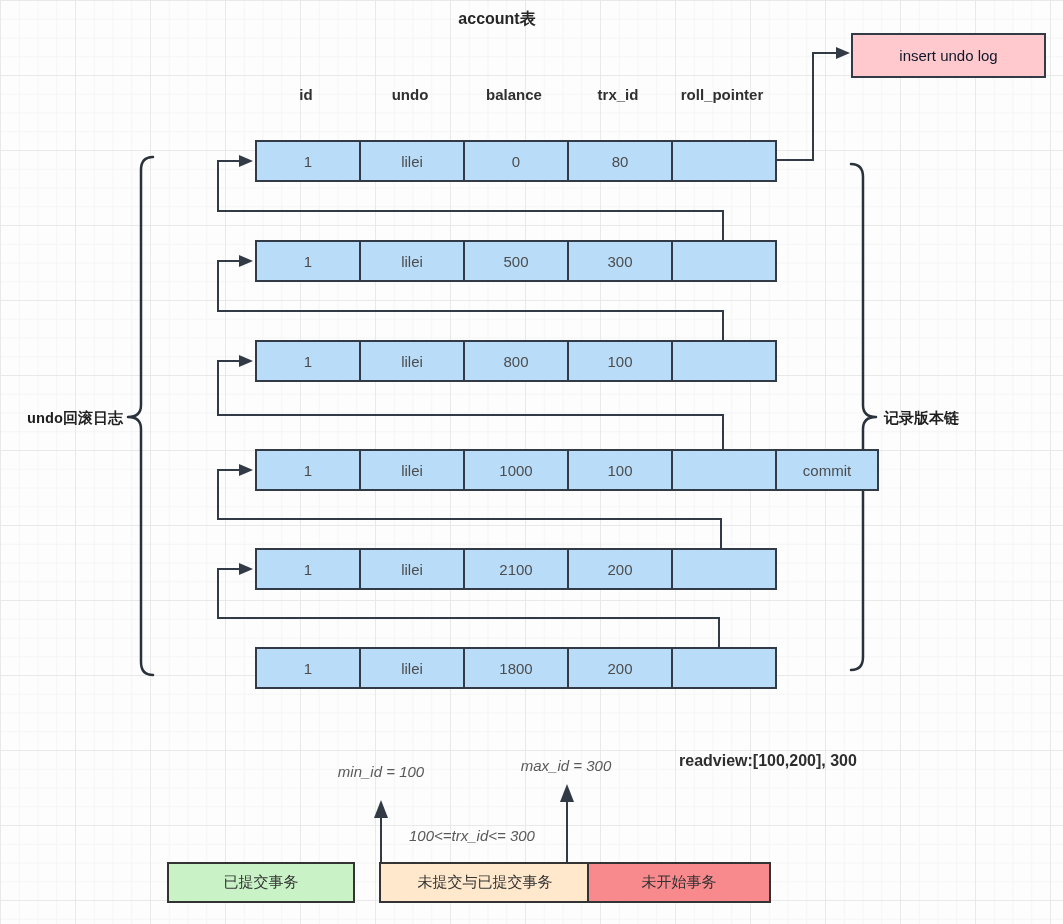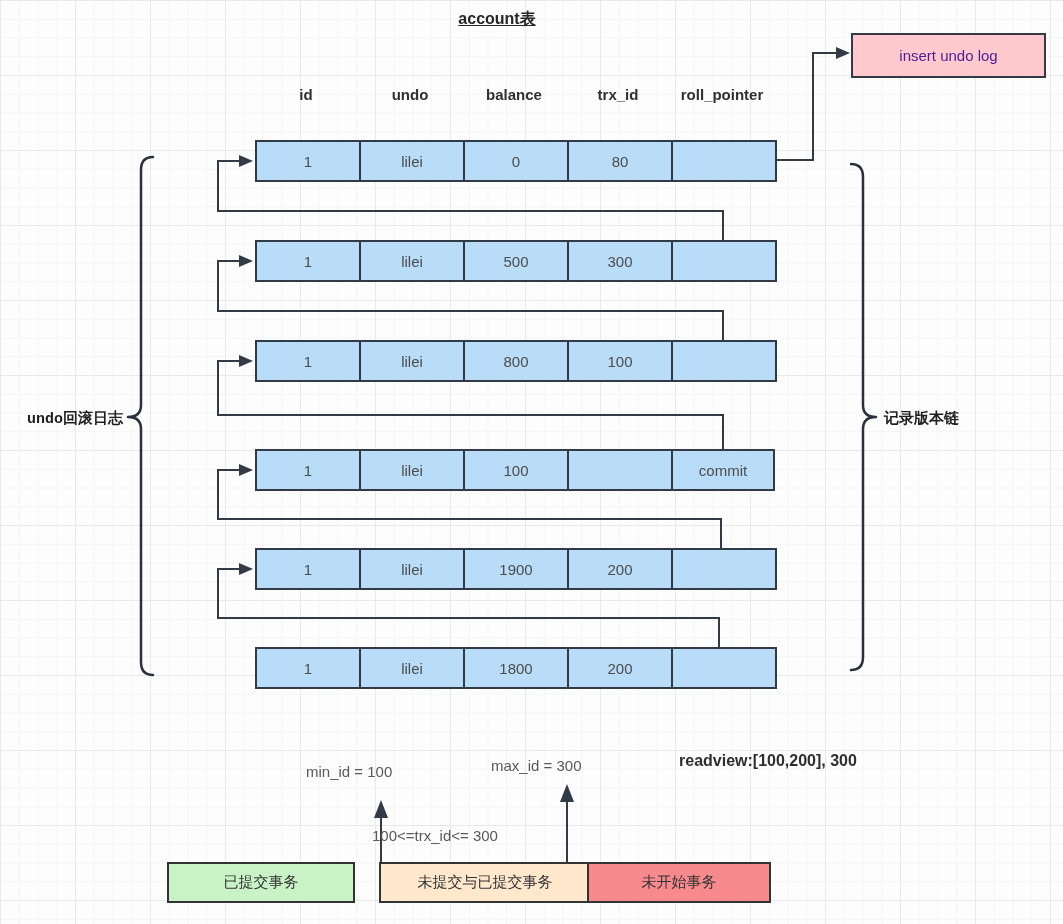--- a/index.html
+++ b/index.html
@@ -19,23 +19,23 @@
   .abs{position:absolute;}
   .title{font-weight:bold;font-size:16px;color:#262626;text-align:center;}
   .hdr{position:absolute;top:86px;width:106px;text-align:center;font-weight:bold;font-size:15px;color:#303030;}
   .vrow{position:absolute;left:255px;display:flex;}
   .cell{box-sizing:border-box;width:106px;height:42px;margin-left:-2px;border:2px solid #323a45;
         background:#b9dcf8;display:flex;align-items:center;justify-content:center;
         font-size:15px;color:#4c4c4c;}
   .cell:first-child{margin-left:0;}
   .cell.commit{width:104px;}
   .bigbox{box-sizing:border-box;border:2px solid #323a45;display:flex;align-items:center;
-          justify-content:center;font-size:15px;color:#4c1d95;}
+          justify-content:center;font-size:15px;color:#0f172a;}
   .brace-label{font-weight:bold;font-size:15px;color:#1f1f1f;white-space:nowrap;font-family:Liberation Mono, monospace;}
-  .graytext{font-size:15px;color:#595959;white-space:nowrap;}
+  .graytext{font-size:15px;color:#595959;white-space:nowrap;text-align:center;font-style:italic;}
   .readview{font-weight:bold;font-size:16px;color:#2e2e2e;white-space:nowrap;}
   .legend-box{box-sizing:border-box;position:absolute;top:862px;height:41px;border:2px solid #333333;
           display:flex;align-items:center;justify-content:center;font-size:15px;color:#333333;text-align:right;}
 </style>
 </head>
 <body>
 
 <div class="canvas">
 
   <svg class="wires" width="1063" height="924">
@@ -64,21 +64,21 @@
       <path d="M253 361 L239 355 L239 367 Z"></path>
       <path d="M253 470 L239 464 L239 476 Z"></path>
       <path d="M253 569 L239 563 L239 575 Z"></path>
       <path d="M381 800 L374 818 L388 818 Z"></path>
       <path d="M567 784 L560 802 L574 802 Z"></path>
     </g>
   </svg>
 
   <div class="layer">
 
-    <div class="abs title" style="left:397px;top:9px;width:200px;text-decoration:underline;">account表</div>
+    <div class="abs title" style="left:397px;top:9px;width:200px;">account表</div>
 
     <div id="headers">
         <div class="hdr" style="left: 253px;">id</div>
         <div class="hdr" style="left: 357px;">undo</div>
         <div class="hdr" style="left: 461px;">balance</div>
         <div class="hdr" style="left: 565px;">trx_id</div>
         <div class="hdr" style="left: 669px;">roll_pointer</div>
       </div>
 
     <div id="rows">
@@ -99,28 +99,29 @@
         <div class="vrow" style="top: 340px;">
           <div class="cell" style="background: rgb(185, 220, 248);">1</div>
           <div class="cell" style="background: rgb(185, 220, 248);">lilei</div>
           <div class="cell" style="background: rgb(185, 220, 248);">800</div>
           <div class="cell" style="background: rgb(185, 220, 248);">100</div>
           <div class="cell" style="background: rgb(185, 220, 248);"></div>
         </div>
         <div class="vrow" style="top: 449px;">
           <div class="cell" style="background: rgb(185, 220, 248);">1</div>
           <div class="cell" style="background: rgb(185, 220, 248);">lilei</div>
+          <div class="cell" style="background: rgb(185, 220, 248);">1000</div>
           <div class="cell" style="background: rgb(185, 220, 248);">100</div>
           <div class="cell" style="background: rgb(185, 220, 248);"></div>
           <div class="cell commit" style="background: rgb(185, 220, 248);">commit</div>
         </div>
         <div class="vrow" style="top: 548px;">
           <div class="cell" style="background: rgb(185, 220, 248);">1</div>
           <div class="cell" style="background: rgb(185, 220, 248);">lilei</div>
-          <div class="cell" style="background: rgb(185, 220, 248);">1900</div>
+          <div class="cell" style="background: rgb(185, 220, 248);">2100</div>
           <div class="cell" style="background: rgb(185, 220, 248);">200</div>
           <div class="cell" style="background: rgb(185, 220, 248);"></div>
         </div>
         <div class="vrow" style="top: 647px;">
           <div class="cell" style="background: rgb(185, 220, 248);">1</div>
           <div class="cell" style="background: rgb(185, 220, 248);">lilei</div>
           <div class="cell" style="background: rgb(185, 220, 248);">1800</div>
           <div class="cell" style="background: rgb(185, 220, 248);">200</div>
           <div class="cell" style="background: rgb(185, 220, 248);"></div>
         </div>

